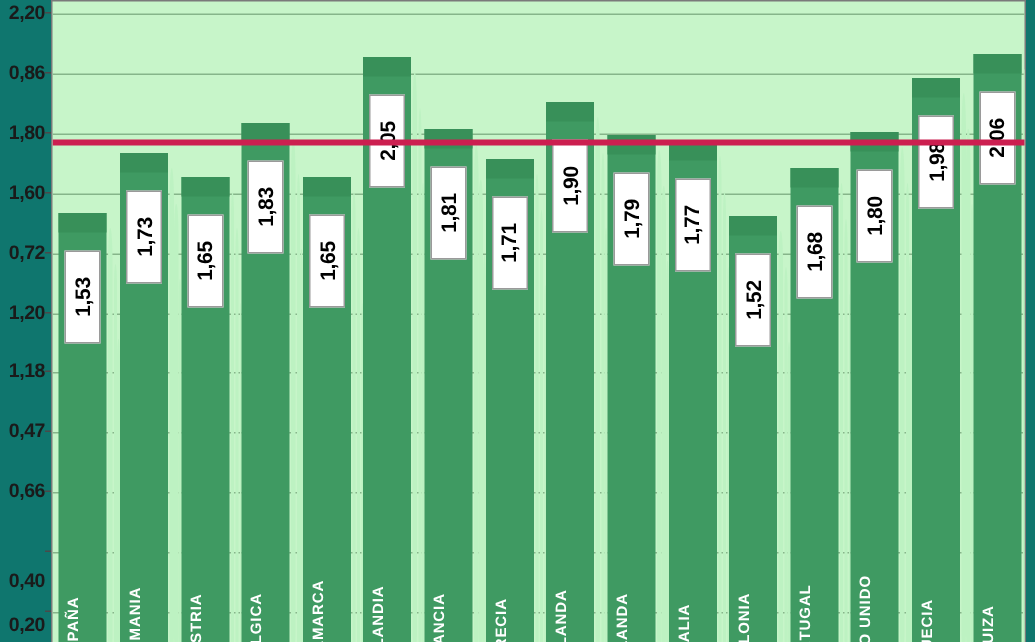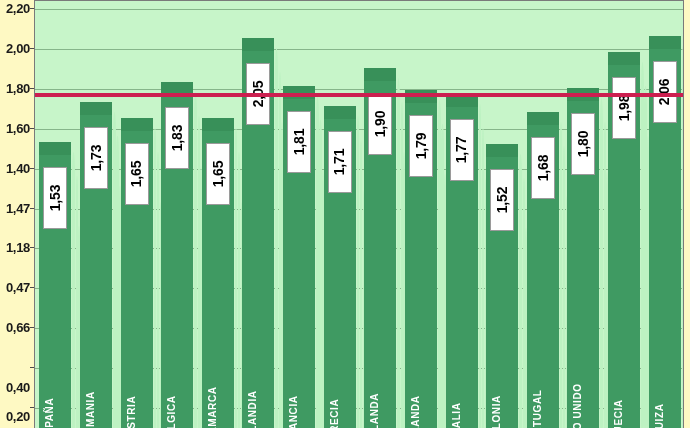--- a/index.html
+++ b/index.html
@@ -1,18 +1,18 @@
 <!DOCTYPE html>
 <html><head>
 <meta charset="utf-8">
 <title>Grafico</title>
 <style>
   html,body{margin:0;padding:0;background:#ffffff;}
   body{font-family:"Liberation Sans",sans-serif;}
-  #root{position:relative;width:690px;height:428px;overflow:hidden;background:#fef9c3;}
+  #root{position:relative;width:690px;height:428px;overflow:hidden;background:#0f766e;}
 
   
   #yaxis{position:absolute;left:0;top:0;width:34px;height:428px;}
   .ytick{position:absolute;right:4px;transform:translateY(-50%);
          font-size:13px;font-weight:bold;color:#1a1a1a;white-space:nowrap;
          letter-spacing:-0.3px;}
   .ytickmark{position:absolute;right:0px;width:4px;height:1px;background:#4a4a4a;}
 
   
   #plot{position:absolute;left:34px;top:0px;width:650px;height:428px;
@@ -50,29 +50,29 @@
   #avgline{position:absolute;left:0;width:650px;height:4px;background:#cc1f50;}
 </style>
 </head>
 <body>
 
 <div id="root">
 
   <div id="yaxis">
       <div class="ytick" style="top: 8px;">2,20</div>
       <div class="ytickmark" style="top: 8px;"></div>
-      <div class="ytick" style="top: 47.9px;">2,00</div>
+      <div class="ytick" style="top: 47.9px;">0,86</div>
       <div class="ytickmark" style="top: 48px;"></div>
       <div class="ytick" style="top: 87.8px;">1,80</div>
       <div class="ytickmark" style="top: 88px;"></div>
       <div class="ytick" style="top: 127.7px;">1,60</div>
       <div class="ytickmark" style="top: 128px;"></div>
-      <div class="ytick" style="top: 167.6px;">1,40</div>
+      <div class="ytick" style="top: 167.6px;">0,72</div>
       <div class="ytickmark" style="top: 168px;"></div>
-      <div class="ytick" style="top: 207.5px;">1,47</div>
+      <div class="ytick" style="top: 207.5px;">1,20</div>
       <div class="ytickmark" style="top: 208px;"></div>
       <div class="ytick" style="top: 247.4px;">1,18</div>
       <div class="ytickmark" style="top: 247px;"></div>
       <div class="ytick" style="top: 287.3px;">0,47</div>
       <div class="ytickmark" style="top: 287px;"></div>
       <div class="ytick" style="top: 327.2px;">0,66</div>
       <div class="ytickmark" style="top: 327px;"></div>
       <div class="ytick" style="top: 367.1px; margin-top: 20px;">0,40</div>
       <div class="ytickmark" style="top: 367px;"></div>
       <div class="ytick" style="top: 416px;">0,20</div>

